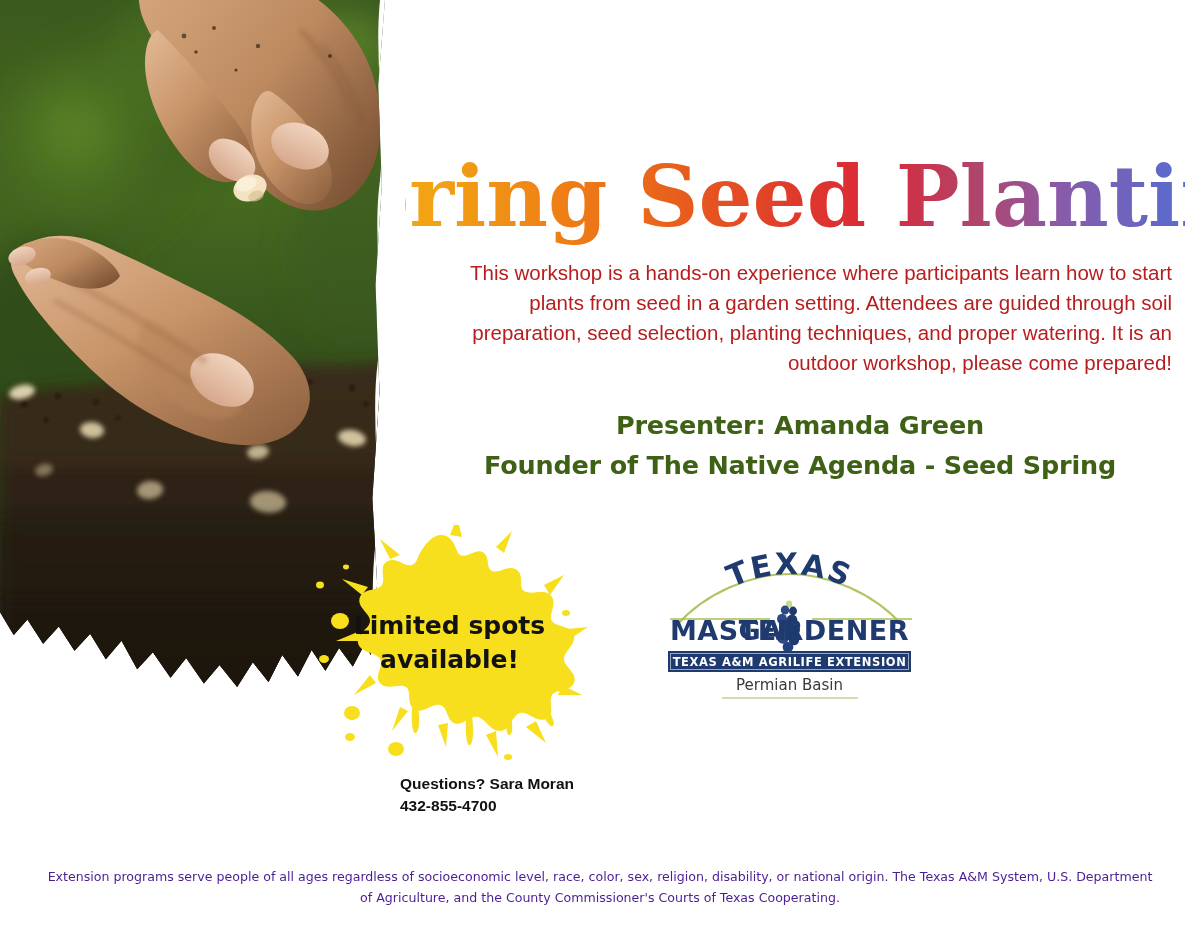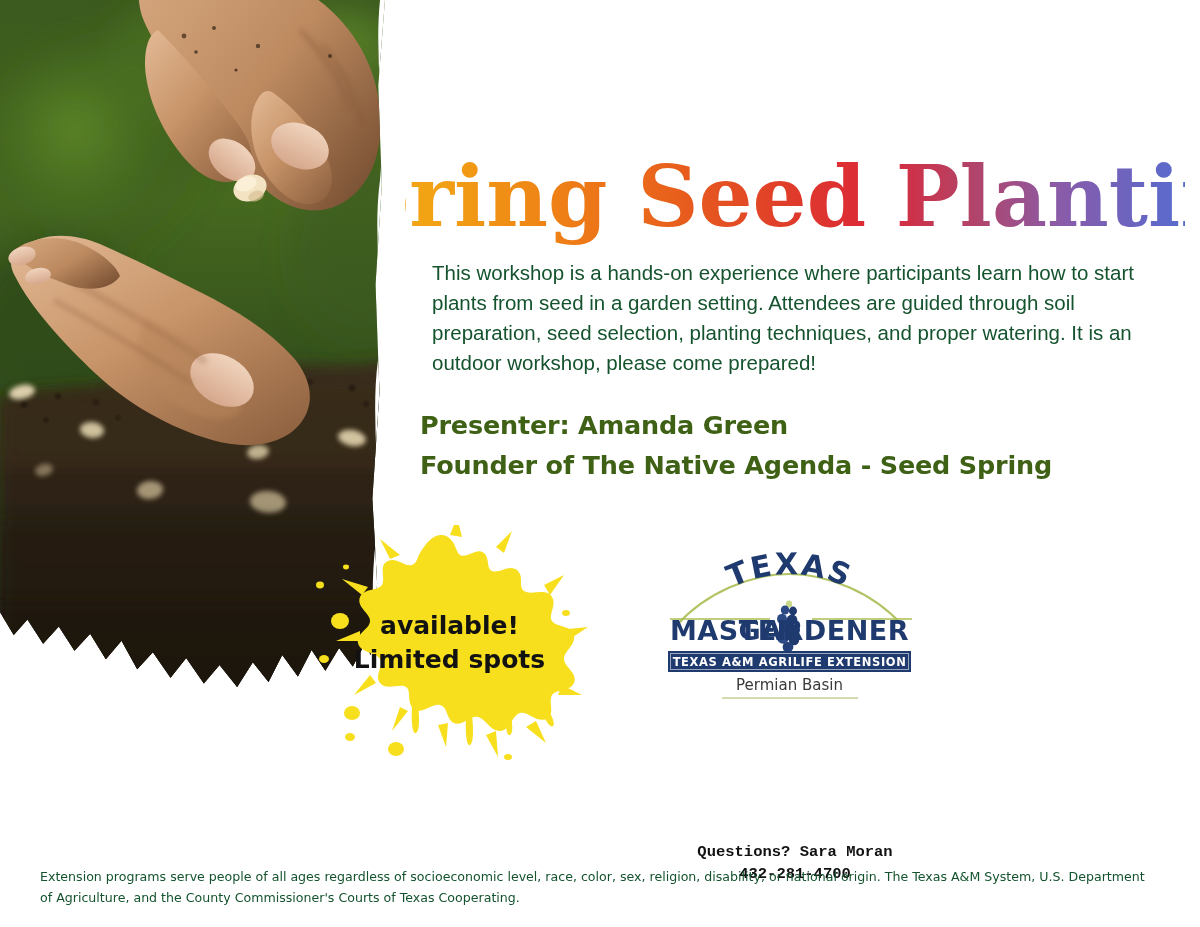--- a/index.html
+++ b/index.html
@@ -61,67 +61,66 @@
     display:flex; align-items:center; justify-content:center;
   }
   #title-svg { width:780px; height:104px; display:block; }
 
   #description {
     position:absolute;
     left:32px; top:258px;
     width:740px;
     font-size:20.5px;
     line-height:30px;
-    color:#14532d;
-    text-align:left;
+    color:#b91c1c;
+    text-align:right;
     font-family:"Liberation Sans", sans-serif;
   }
 
   #presenter-block {
     position:absolute;
     left:20px; top:405px;
     width:760px;
-    text-align:left;
+    text-align:center;
     color:#3E6115;
     font-weight:bold;
     font-size:25.5px;
     line-height:40px;
     font-family:"DejaVu Sans", sans-serif;
     letter-spacing:-0.2px;
   }
   #presenter-block div { white-space:nowrap; }
 
   
   #logo {
     position:absolute;
     left:262px; top:548px;
     width:255px; height:155px;
   }
   #logo-svg { display:block; width:255px; height:155px; }
 
   
   #contact {
     position:absolute;
-    left:0; top:841px;
+    left:0; top:773px;
     width:790px;
-    text-align:center;
     color:#111111;
     font-weight:bold;
     font-size:15.5px;
     line-height:22px;
-    font-family:Liberation Mono, monospace;
+    font-family:Liberation Sans, sans-serif;
   }
 
   
   #disclaimer {
     position:absolute;
     left:40px; top:866px;
     width:1120px;
-    text-align:left;
-    color:#14532d;
+    text-align:center;
+    color:#4c1d95;
     font-size:12.6px;
     line-height:21px;
     font-family:"DejaVu Sans", sans-serif;
   }
 
   
   #splat {
     position:absolute;
     left:300px; top:525px;
     width:290px; height:245px;
@@ -346,22 +345,22 @@
         <ellipse cx="52" cy="188" rx="8" ry="7"></ellipse>
         <ellipse cx="50" cy="212" rx="5" ry="4"></ellipse>
         <ellipse cx="96" cy="224" rx="8" ry="7"></ellipse>
         <ellipse cx="208" cy="232" rx="4" ry="3"></ellipse>
         <ellipse cx="266" cy="88" rx="4" ry="3"></ellipse>
         <ellipse cx="20" cy="60" rx="4" ry="3.4"></ellipse>
         <ellipse cx="46" cy="42" rx="3" ry="2.4"></ellipse>
       </g>
     </svg>
     <div id="splat-text">
+      <div>Limited spots</div>
       <div>available!</div>
-      <div>Limited spots</div>
     </div>
   </div>
 
   <div id="content">
 
     <div id="title-wrap">
       <svg id="title-svg" viewBox="0 0 780 104">
         <defs>
           <linearGradient id="titleGrad" x1="0" y1="0" x2="1" y2="0">
             <stop offset="0%" stop-color="#F0A81C"></stop>
@@ -425,21 +424,21 @@
         <rect x="8.5" y="105.5" width="238" height="16" fill="none" stroke="#ffffff" stroke-width="1" opacity="0.55"></rect>
         <text x="127.5" y="118" text-anchor="middle" font-family="'DejaVu Sans', sans-serif" font-size="11.5" font-weight="bold" fill="#ffffff" letter-spacing="0.6">TEXAS A&amp;M AGRILIFE EXTENSION</text>
 
         <text x="127.5" y="142" text-anchor="middle" font-family="'DejaVu Sans', sans-serif" font-size="15" fill="#3a3a3a">Permian Basin</text>
         <line x1="60" y1="150" x2="196" y2="150" stroke="#C6CF96" stroke-width="1.6"></line>
       </svg>
     </div>
 
     <div id="contact">
       <div>Questions? Sara Moran</div>
-      <div>432-281-4700</div>
+      <div>432-855-4700</div>
     </div>
 
   </div>
 
   <div id="disclaimer">
     <span>Extension programs serve people of all ages regardless of socioeconomic level, race, color, sex, religion, disability, or national origin. The Texas A&amp;M System,  U.S. Department of</span>
     <span>Agriculture, and the County Commissioner's Courts of Texas Cooperating.</span>
   </div>
 
 </div>

